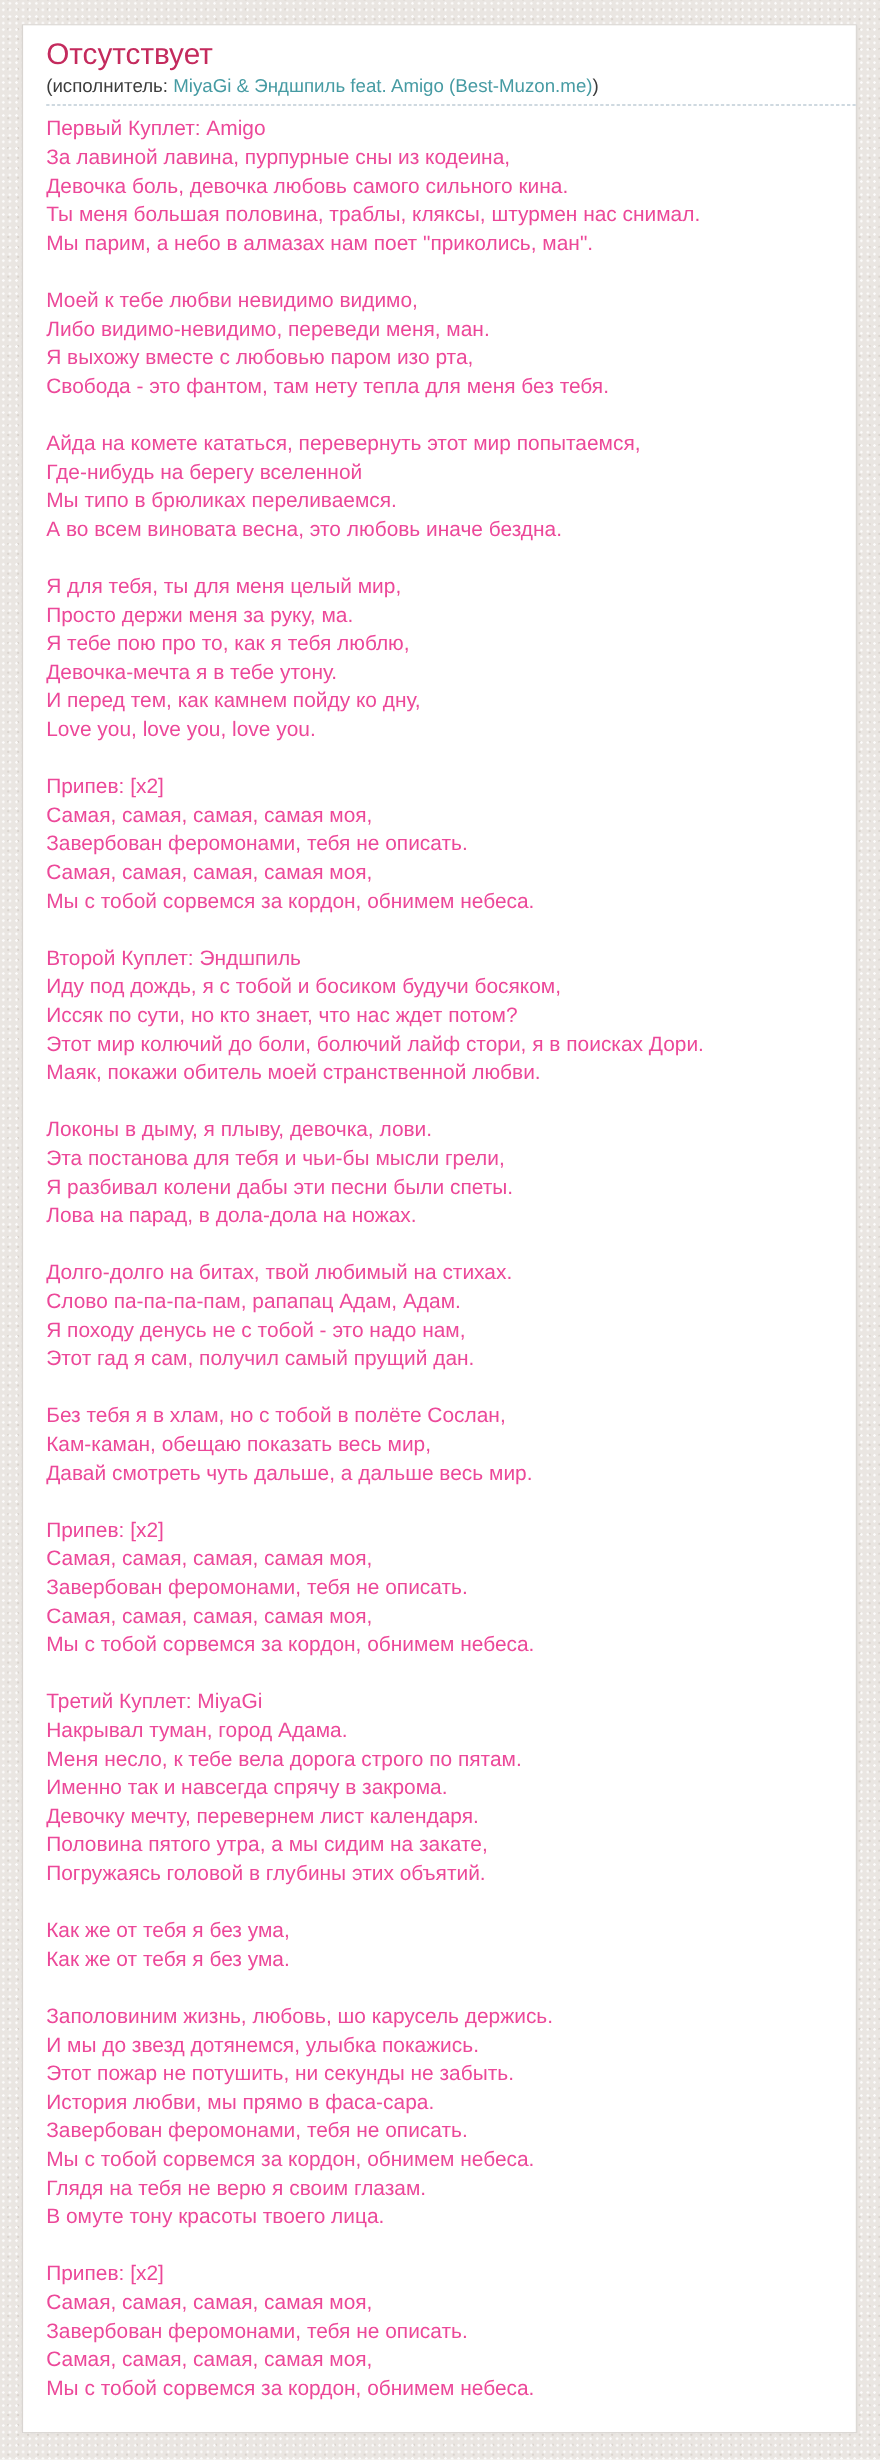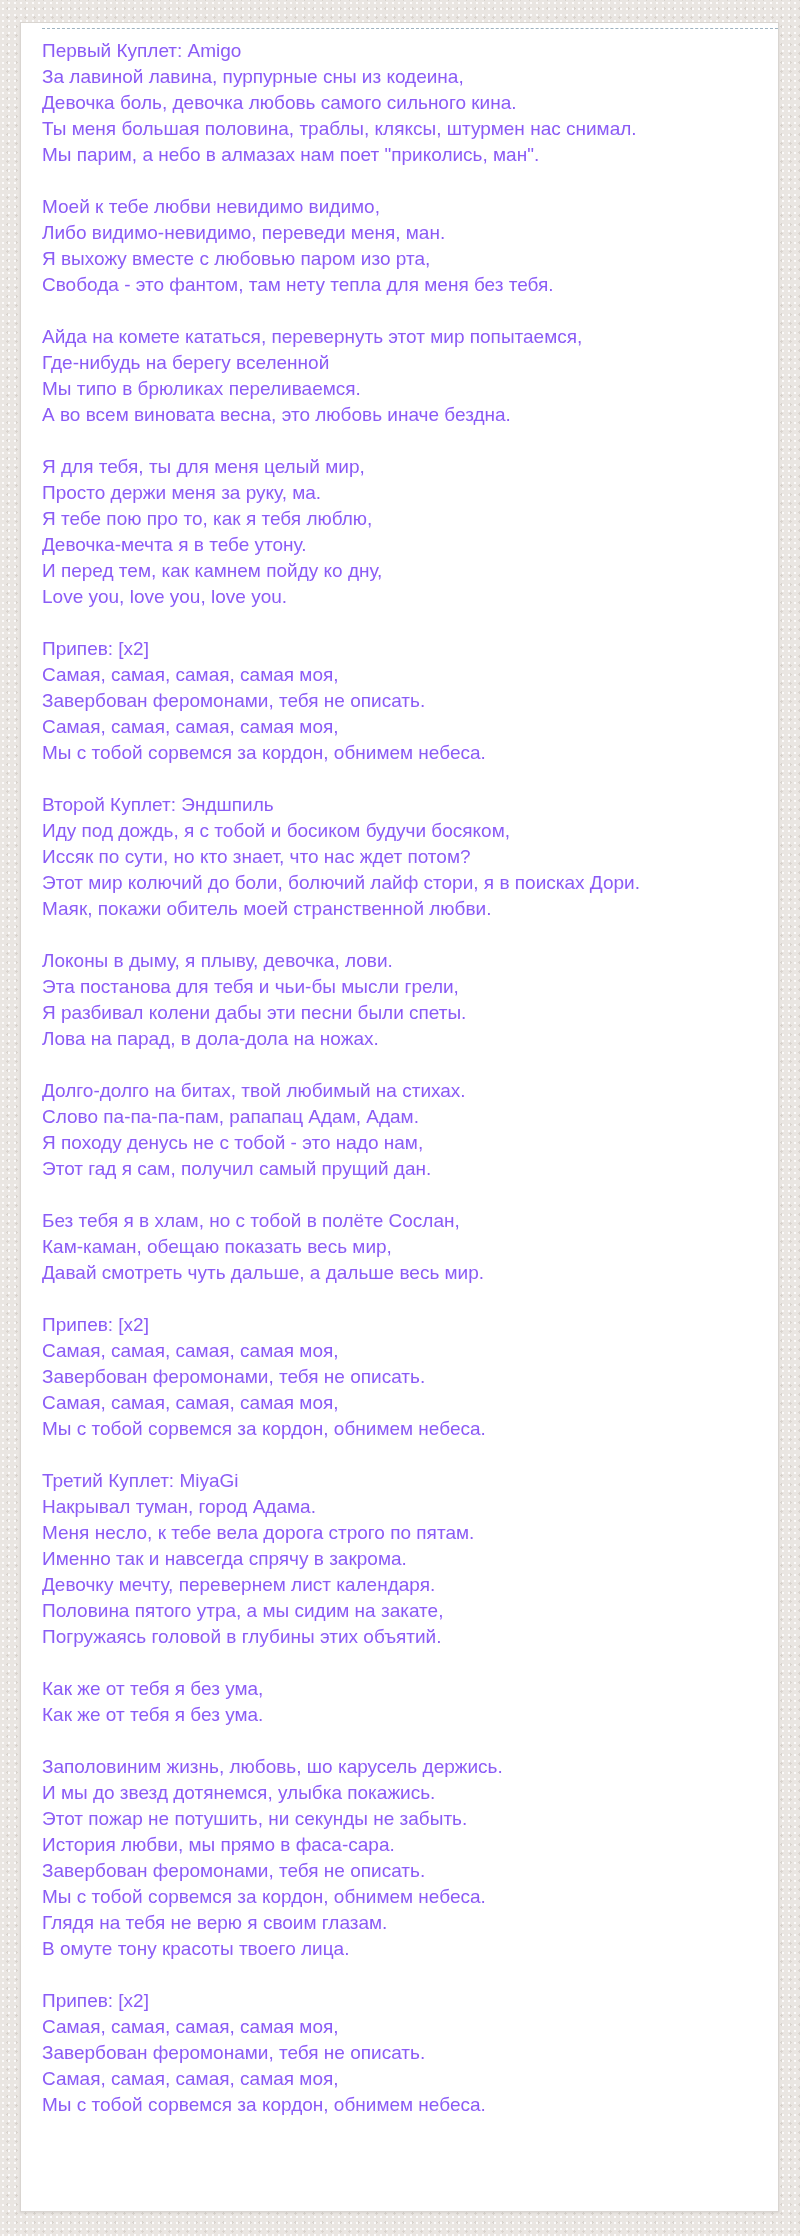--- a/index.html
+++ b/index.html
@@ -57,28 +57,32 @@
     border: 0;
     border-top: 1px dashed var(--separator-color, #9fb4c2);
     margin: 5px 0 0 21px;
     height: 0;
   }
 
   .lyrics-text {
     padding: 9px 22px 22px 21px;
     font-size: 19px;
     line-height: 26px;
-    color: #8b5cf6;
+    color: #ec4899;
     white-space: pre-line;
   }
 </style>
 </head>
 <body>
 
 <div class="card">
+  <div class="header">
+    <h1 class="page-title">Отсутствует</h1>
+    <div class="artist-line"><span>(исполнитель: </span><a class="artist-link">MiyaGi &amp; Эндшпиль feat. Amigo (Best-Muzon.me)</a><span>)</span></div>
+  </div>
   <div class="header-separator"></div>
   <div class="lyrics-text">Первый Куплет: Amigo
 За лавиной лавина, пурпурные сны из кодеина,
 Девочка боль, девочка любовь самого сильного кина.
 Ты меня большая половина, траблы, кляксы, штурмен нас снимал.
 Мы парим, а небо в алмазах нам поет "приколись, ман".
 
 Моей к тебе любви невидимо видимо,
 Либо видимо-невидимо, переведи меня, ман.
 Я выхожу вместе с любовью паром изо рта,

